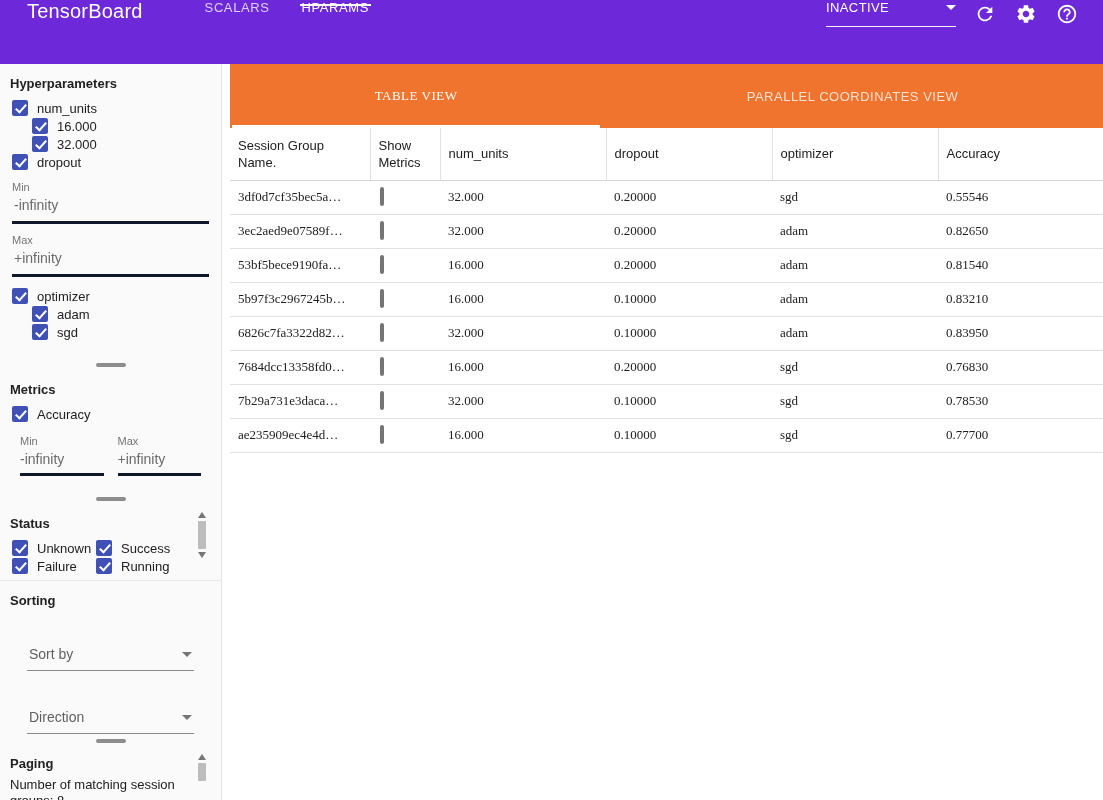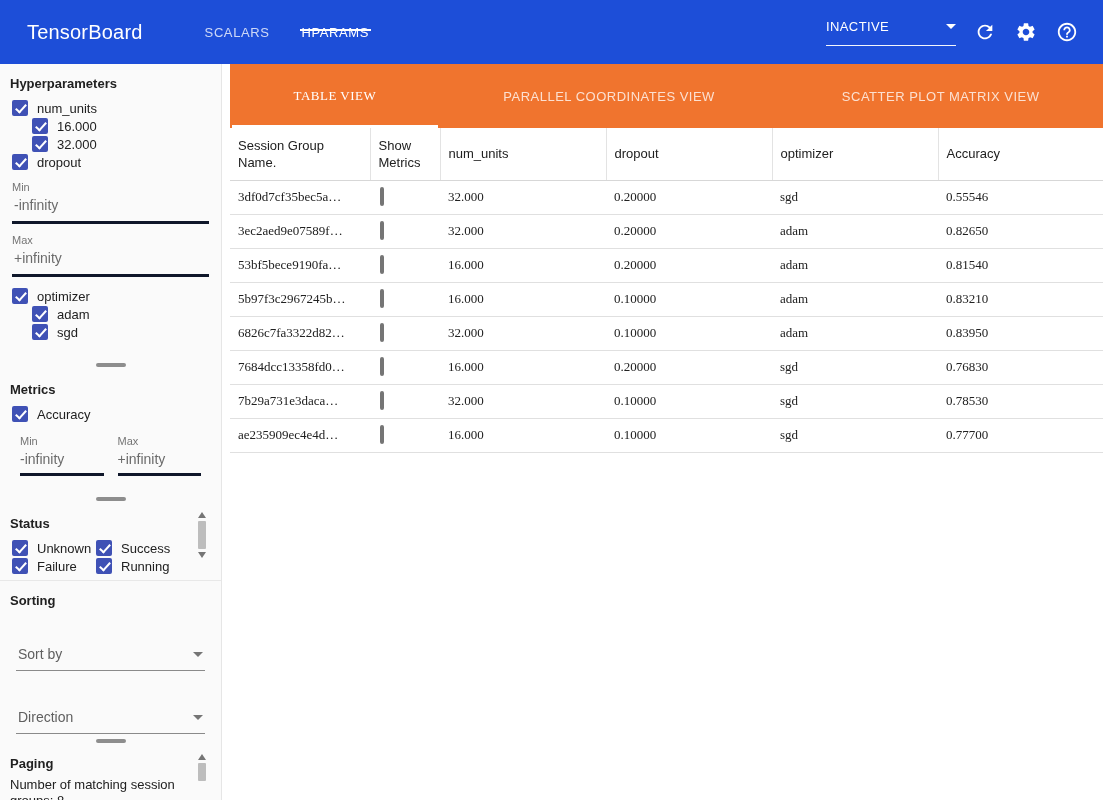--- a/index.html
+++ b/index.html
@@ -3,21 +3,21 @@
 <meta charset="utf-8">
 <style>
   * { margin:0; padding:0; box-sizing:border-box; }
   body {
     width:1103px; height:800px; overflow:hidden;
     font-family:"Liberation Sans", sans-serif;
     background:#ffffff; color:#212121;
   }
 
   
-  .topbar { height:64px; background:#1d4ed8; display:flex; align-items:center; color:#fff; }
+  .topbar { height:64px; background:#6d28d9; display:flex; align-items:flex-start; color:#fff; }
   .brand { display:flex; align-items:center; margin-left:27px; font-size:20px; font-weight:500; letter-spacing:.2px; }
   .nav-tabs { display:flex; margin-left:46px; }
   .nav-tab { position:relative; display:flex; align-items:center; padding:0 16px; font-size:13px;
              letter-spacing:.6px; color:rgba(255,255,255,.78); cursor:pointer; }
   .nav-tab.active { color:#fff; }
   .nav-tab.active::after { content:""; position:absolute; left:14px; right:14px; bottom:9px; height:2px; background:#fff; }
   .topbar-right { margin-left:auto; display:flex; align-items:center; gap:17px; padding-right:24px; }
   .run-select { width:130px; display:flex; align-items:center; justify-content:space-between;
                 border-bottom:1px solid rgba(255,255,255,.95); padding-bottom:11px; font-size:13px;
                 letter-spacing:.4px; cursor:pointer; }
@@ -54,21 +54,21 @@
   .panel-status { height:76px; overflow:hidden; }
   .status-grid { display:grid; grid-template-columns:84px 1fr; margin-top:4px; }
   .mini-scrollbar { position:absolute; right:14px; top:8px; bottom:4px; width:10px;
                     display:flex; flex-direction:column; align-items:center; cursor:pointer; }
   .sb-up { width:0; height:0; border-left:4px solid transparent; border-right:4px solid transparent; border-bottom:6px solid #757575; }
   .sb-down { width:0; height:0; border-left:4px solid transparent; border-right:4px solid transparent; border-top:6px solid #757575; margin-top:3px; }
   .sb-thumb { width:8px; height:28px; background:#bdbdbd; border-radius:1px; margin-top:3px; }
   .sb-thumb.small { height:18px; }
   .panel-sorting { height:156px; border-top:1px solid #e8e8e8; }
   .select { display:flex; align-items:center; justify-content:space-between; border-bottom:1px solid #8a8a8a;
-            margin:0 6px; padding:6px 2px 8px; font-size:14px; color:#5f5f5f; cursor:pointer; }
+            margin:0 17px; padding:6px 2px 8px; font-size:14px; color:#5f5f5f; cursor:pointer; }
   .select-1 { margin-top:32px; }
   .select-2 { margin-top:32px;gap:36px; }
   .tri-gray { width:0; height:0; border-left:5px solid transparent; border-right:5px solid transparent; border-top:5px solid #757575; }
   .panel-paging { flex:1; overflow:hidden; padding-top:10px; }
   .panel-paging h3 { margin-bottom:6px; }
   .paging-text { font-size:13px; line-height:16px; color:#212121; width:190px; margin-top:2px; }
 
   
   .main { flex:1; margin-left:8px; display:flex; flex-direction:column; background:#fff; overflow:hidden; }
   .view-tabs { height:64px; flex:none; background:#f0742e; display:flex; }
@@ -229,21 +229,20 @@
         <span class="sb-thumb small"></span>
       </div>
     </section>
 
   </aside>
 
   <main class="main">
     <nav class="view-tabs">
       <div class="view-tab active">TABLE VIEW</div>
       <div class="view-tab">PARALLEL COORDINATES VIEW</div>
-      <div class="view-tab">SCATTER PLOT MATRIX VIEW</div>
     </nav>
 
     <table class="sessions">
       <colgroup>
         <col style="width:140px">
           <col style="width:70px">
           <col style="width:166px">
         <col style="width:166px">
           <col style="width:166px">
           <col>

